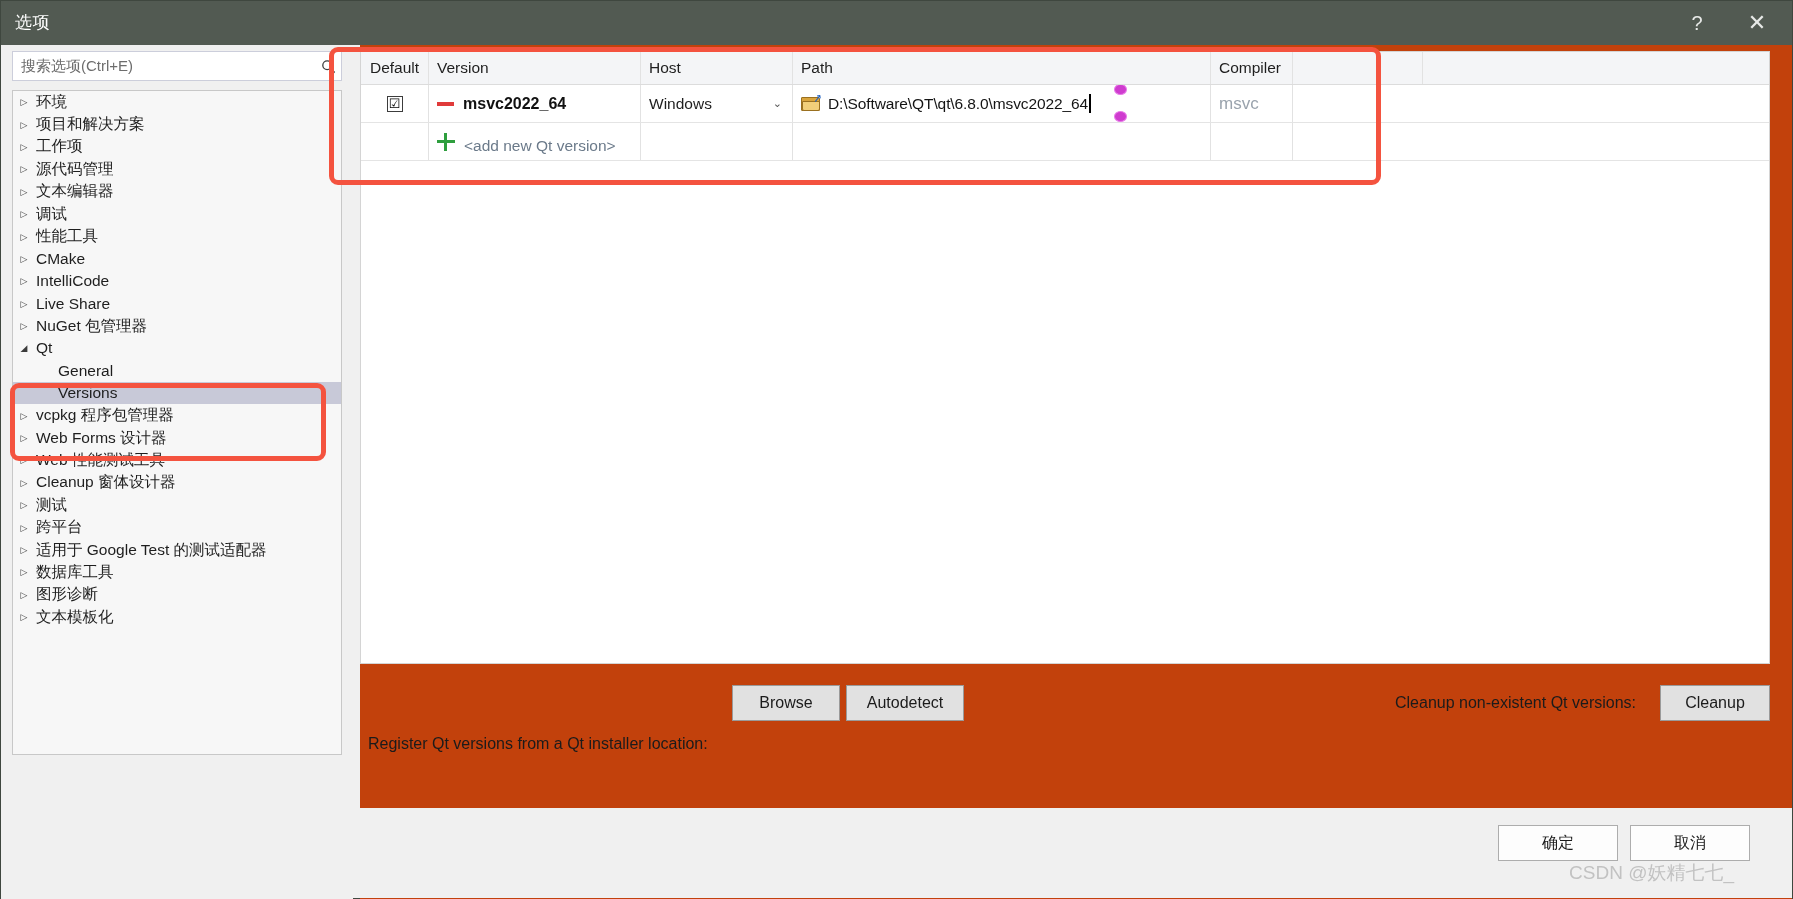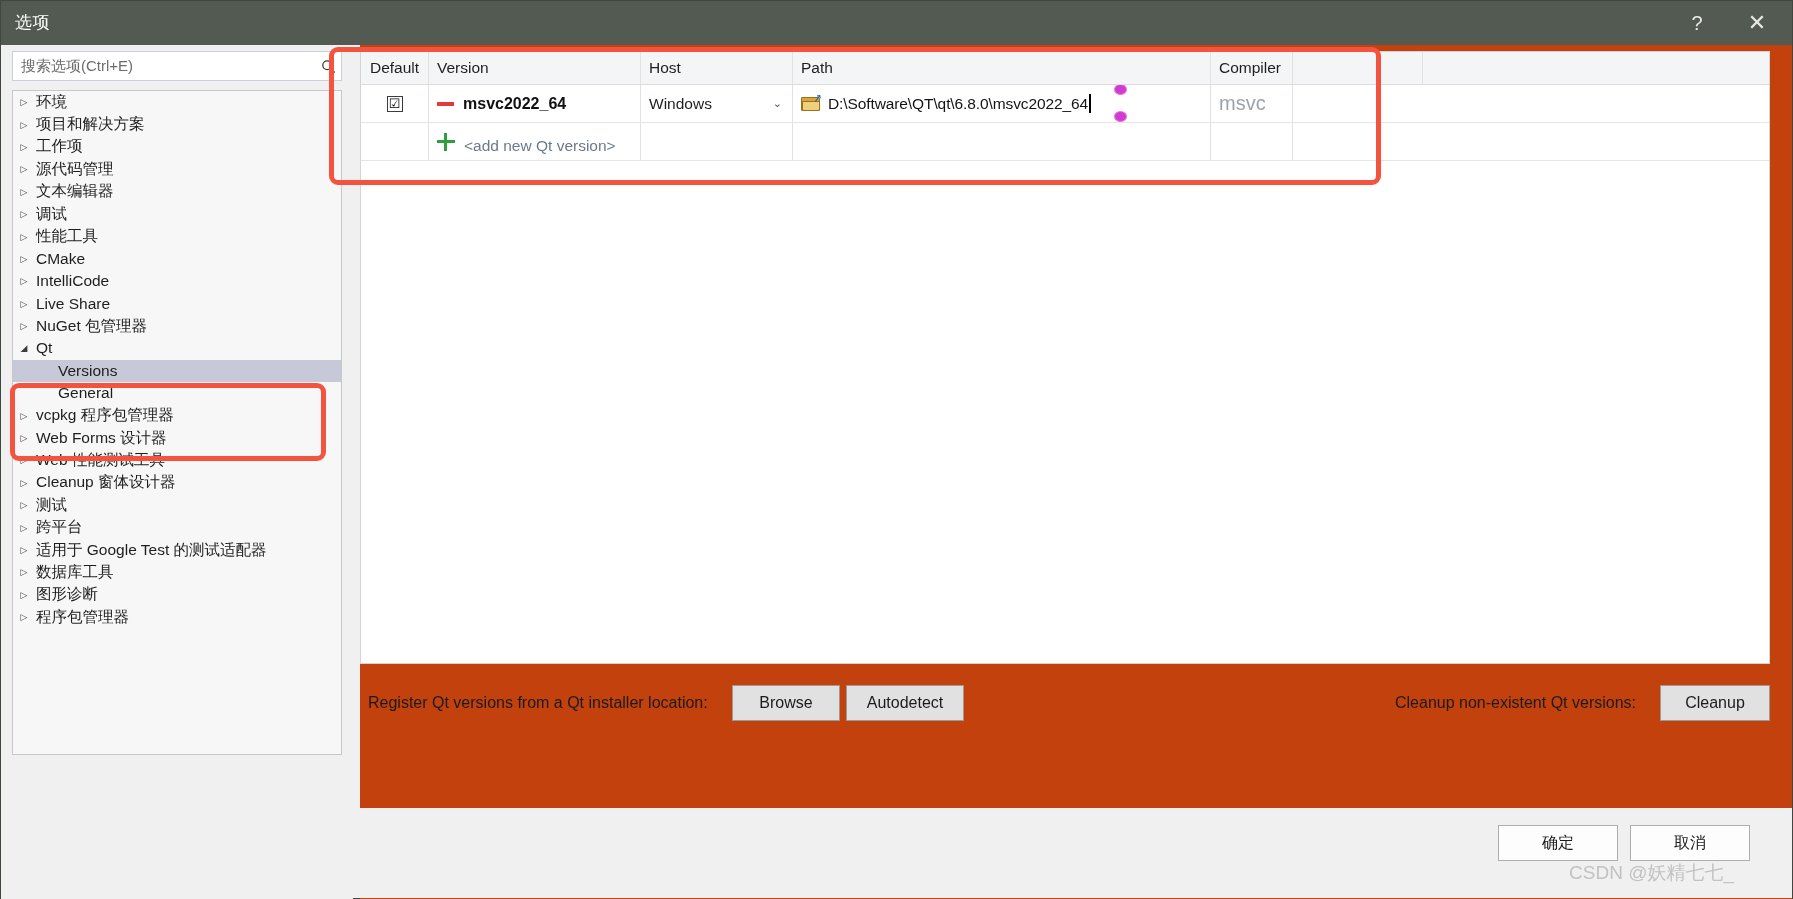--- a/index.html
+++ b/index.html
@@ -209,21 +209,21 @@
     margin-left: 1px;
     vertical-align: -4px;
   }
   .handle {
     position: absolute;
     width: 13px; height: 11px;
     background: #cf3ccf;
     border: 1px solid #e879e8;
     border-radius: 50%;
   }
-  .comp-val { color: #9aa3ad; font-size: 20px; }
+  .comp-val { color: #9aa3ad; font-size: 17px; }
 
   
   #regstrip {
     position: absolute; left: 0; top: 640px;
     width: 1410px; height: 40px;
   }
   #regstrip .lab {
     position: absolute; top: 9px;
     font-size: 16px; color: #1b1b1b;
     white-space: nowrap;
@@ -342,28 +342,28 @@
           <span class="lbl">Live Share</span>
         </div>
         <div class="tnode">
           <span class="arrow">▷</span>
           <span class="lbl">NuGet 包管理器</span>
         </div>
         <div class="tnode">
           <span class="arrow expanded">◢</span>
           <span class="lbl">Qt</span>
         </div>
+        <div class="tnode child">
+          <span class="arrow"></span>
+          <span class="lbl">General</span>
+        </div>
         <div class="tnode child selected">
           <span class="arrow"></span>
           <span class="lbl">Versions</span>
         </div>
-        <div class="tnode child">
-          <span class="arrow"></span>
-          <span class="lbl">General</span>
-        </div>
         <div class="tnode">
           <span class="arrow">▷</span>
           <span class="lbl">vcpkg 程序包管理器</span>
         </div>
         <div class="tnode">
           <span class="arrow">▷</span>
           <span class="lbl">Web Forms 设计器</span>
         </div>
         <div class="tnode">
           <span class="arrow">▷</span>
@@ -388,21 +388,21 @@
         <div class="tnode">
           <span class="arrow">▷</span>
           <span class="lbl">数据库工具</span>
         </div>
         <div class="tnode">
           <span class="arrow">▷</span>
           <span class="lbl">图形诊断</span>
         </div>
         <div class="tnode">
           <span class="arrow">▷</span>
-          <span class="lbl">程序包管理器</span>
+          <span class="lbl">文本模板化</span>
         </div>
       </div>
   </div>
 
   <div id="rightpane">
 
     <div id="grid">
 
       <div class="grow ghead">
         <div class="gcell c-default">Default</div>
@@ -453,21 +453,21 @@
           <span class="addlbl">&lt;add new Qt version&gt;</span>
         </div>
         <div class="gcell c-host"></div>
         <div class="gcell c-path"></div>
         <div class="gcell c-comp"></div>
         <div class="gcell c-extra"></div>
       </div>
     </div>
 
     <div id="regstrip">
-      <div class="lab" style="left:8px;">Register Qt versions from a Qt installer location:</div>
+      <div class="lab" style="left:8px;margin-top:41px;">Register Qt versions from a Qt installer location:</div>
       <div class="btn" id="btn-browse">Browse</div>
       <div class="btn" id="btn-autodetect">Autodetect</div>
       <div class="lab" id="lab-cleanup">Cleanup non-existent Qt versions:</div>
       <div class="btn" id="btn-cleanup">Cleanup</div>
     </div>
   </div>
 
   <div id="footer">
     <div class="fbtn" id="btn-ok">确定</div>
     <div class="fbtn" id="btn-cancel">取消</div>

